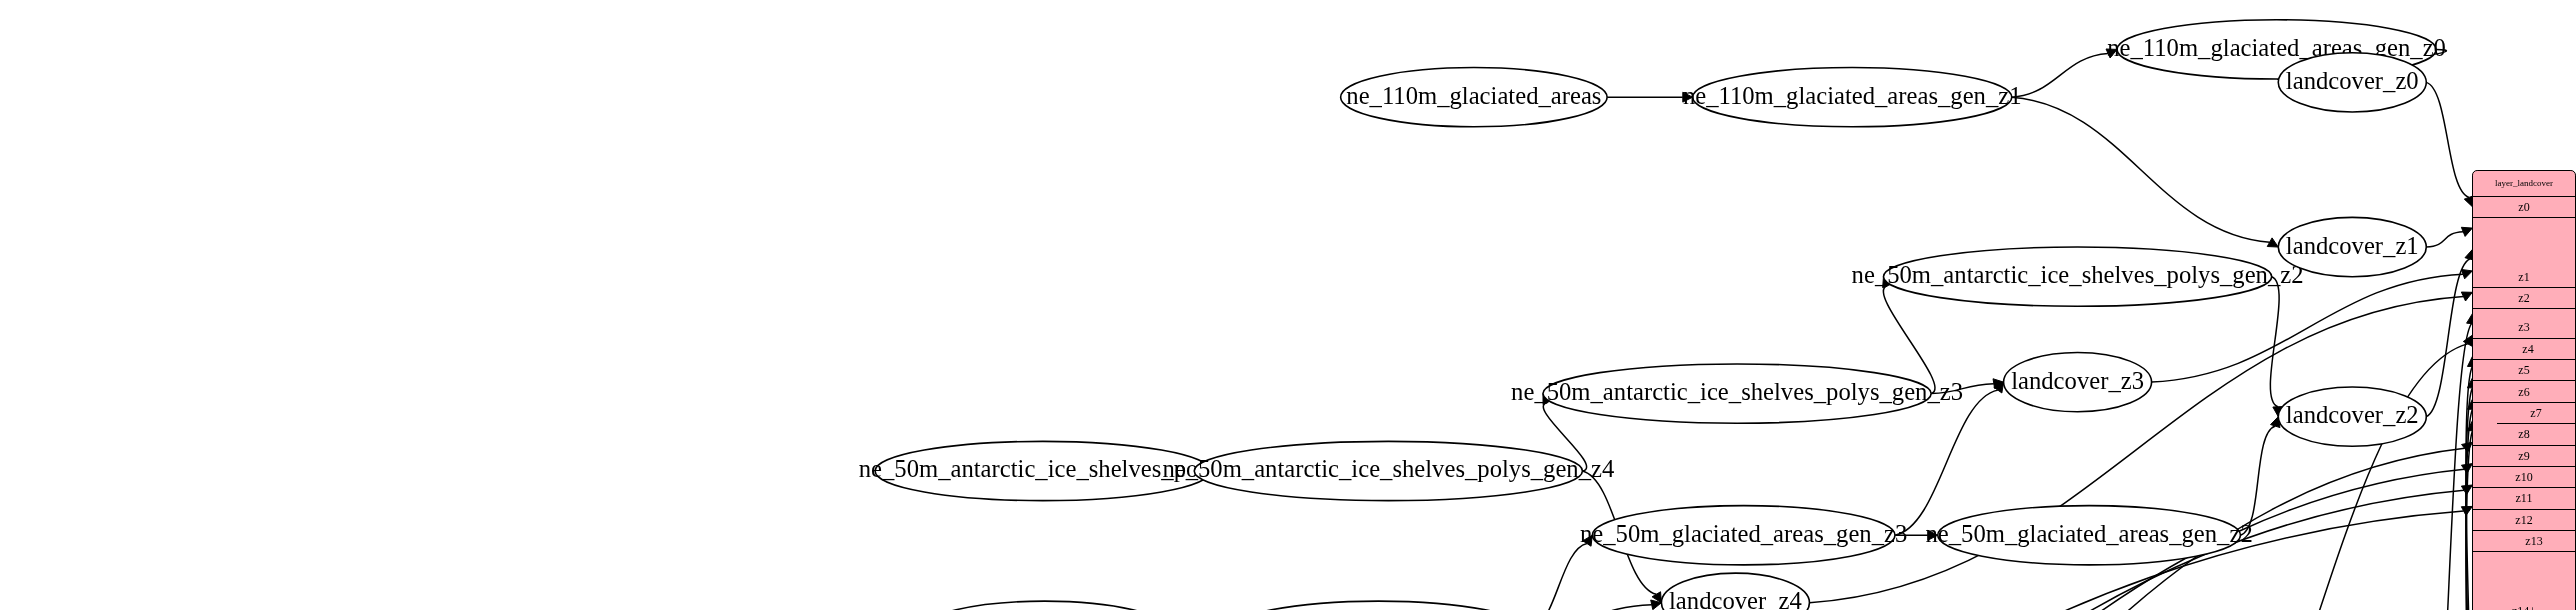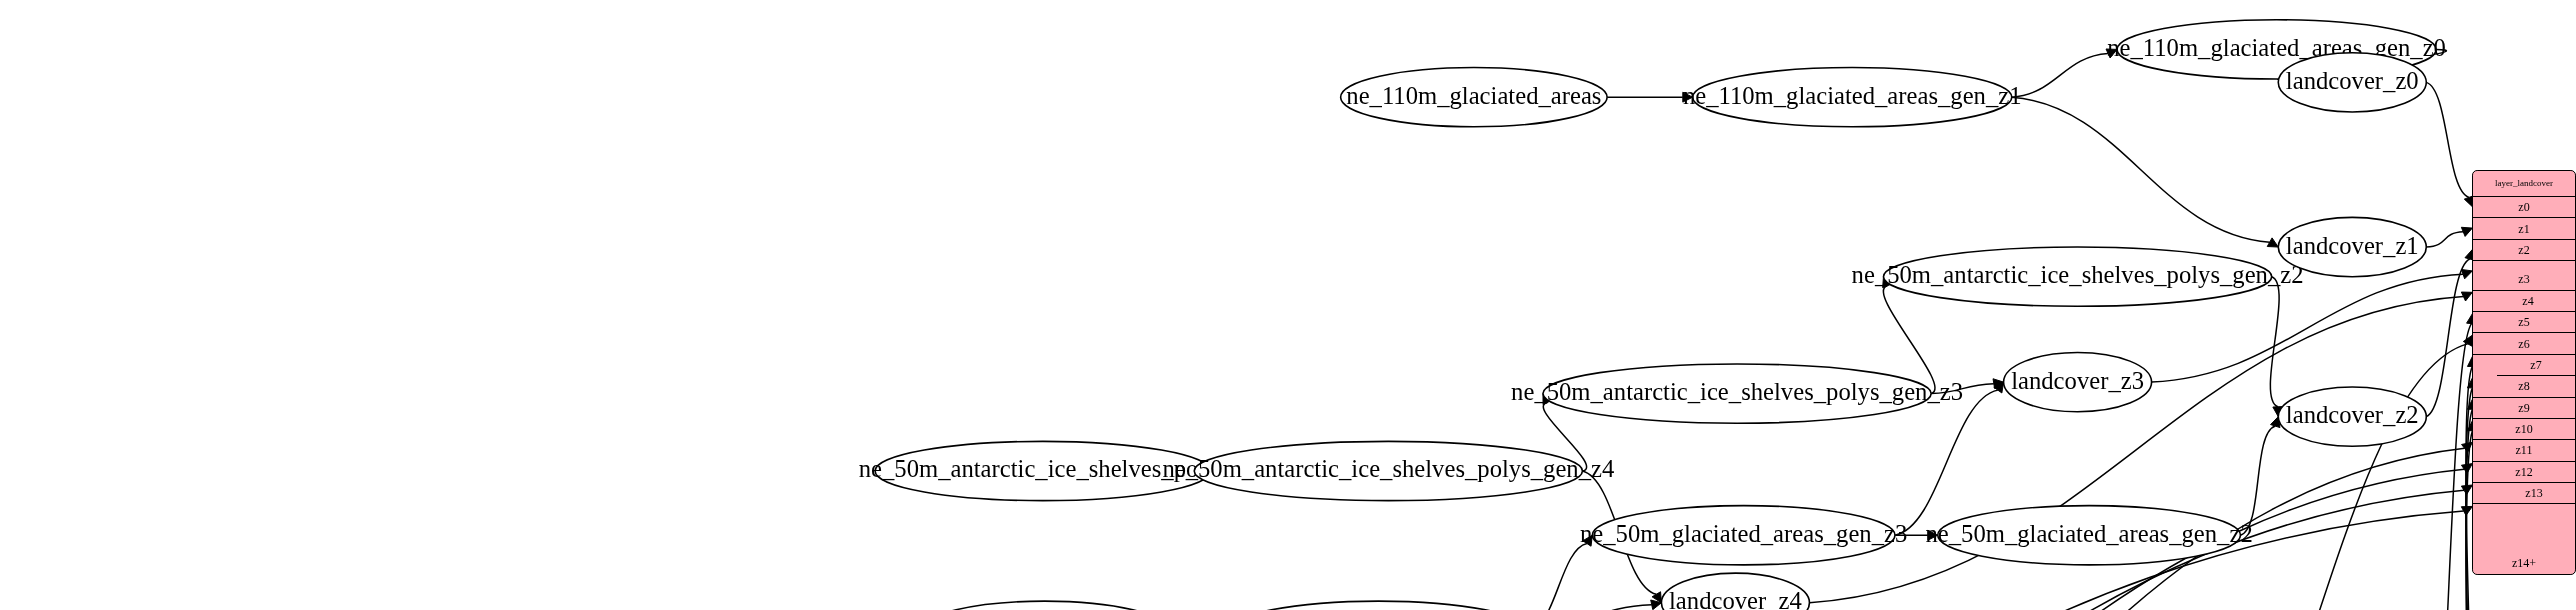--- a/index.html
+++ b/index.html
@@ -347,21 +347,21 @@
         </g>
         <g>
           <ellipse class="node-ellipse" cx="1428" cy="948" rx="78" ry="18" vector-effect="non-scaling-stroke"></ellipse>
           <text class="node-label" x="1428" y="948.5" font-size="5.2">osm_landcover_gen_z10</text>
         </g>
       </g>
   </svg>
   <div id="record-node" class="record-table" style="left: 2472px; top: 170px; width: 104px;">
       <div class="record-row record-head" style="height: 26px;">layer_landcover</div>
       <div class="record-row" style="height: 21.4px;">z0</div>
-      <div class="record-row" style="height: 21.4px;">z1</div>
+      <div class="record-row" style="height: 21.4px; margin-top: 48px;">z1</div>
       <div class="record-row" style="height: 21.4px;">z2</div>
       <div class="record-row" style="height: 21.4px; margin-top: 8px;">z3</div>
       <div class="record-row" style="height: 21.4px; padding-left: 8px;">z4</div>
       <div class="record-row" style="height: 21.4px;">z5</div>
       <div class="record-row" style="height: 21.4px;">z6</div>
       <div class="record-row" style="height: 21.4px; margin-left: 24px;">z7</div>
       <div class="record-row" style="height: 21.4px;">z8</div>
       <div class="record-row" style="height: 21.4px;">z9</div>
       <div class="record-row" style="height: 21.4px;">z10</div>
       <div class="record-row" style="height: 21.4px;">z11</div>

